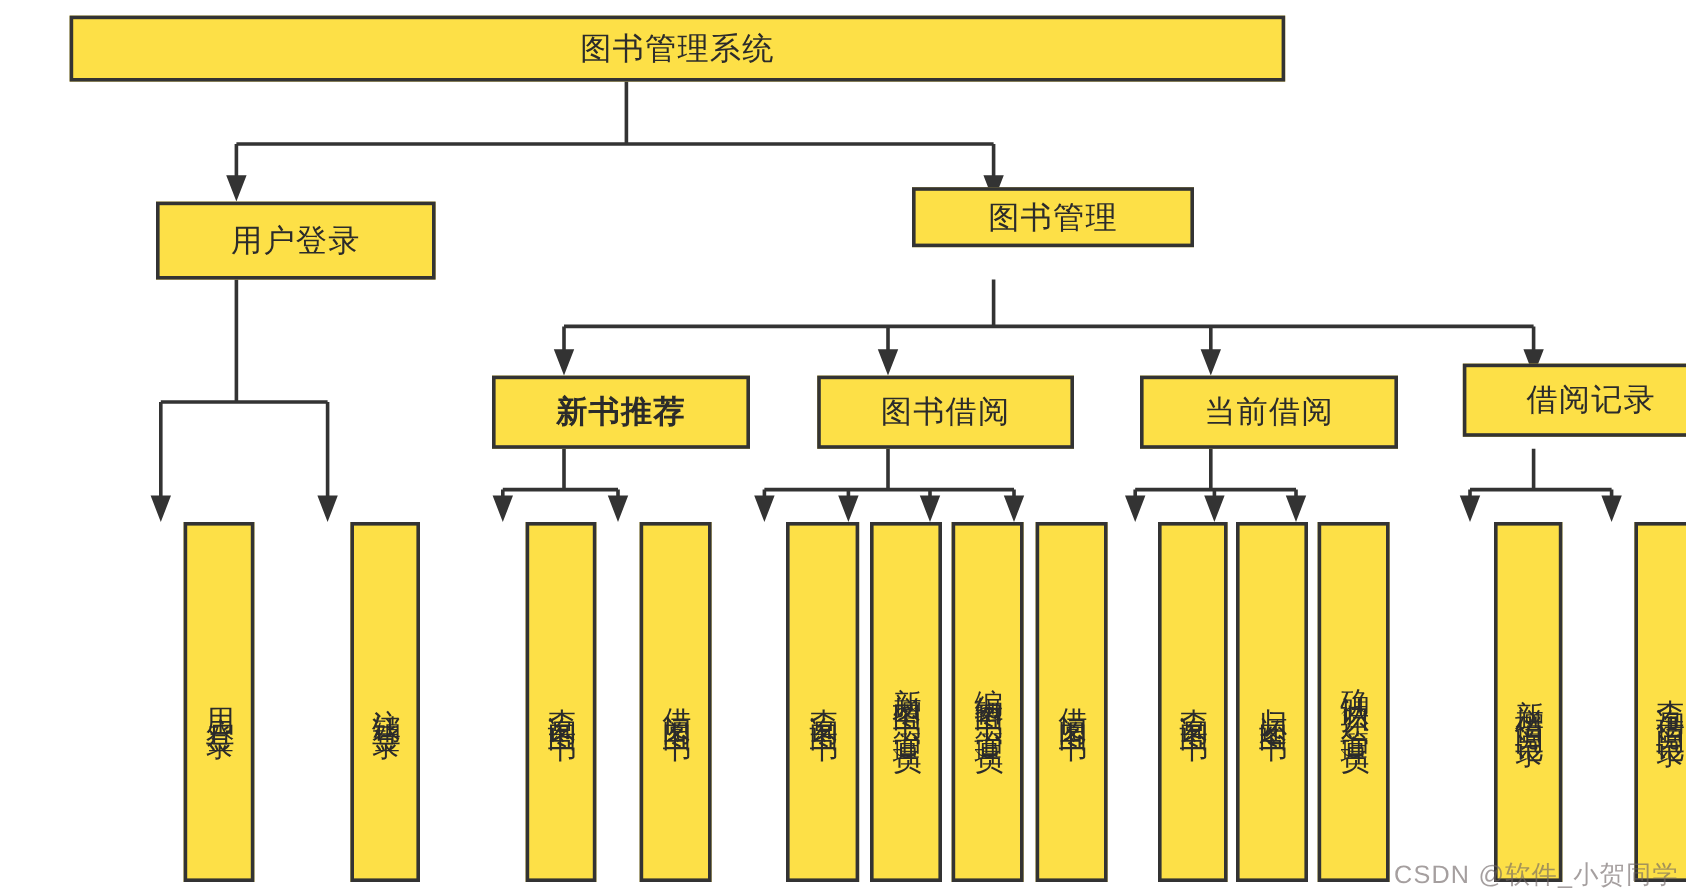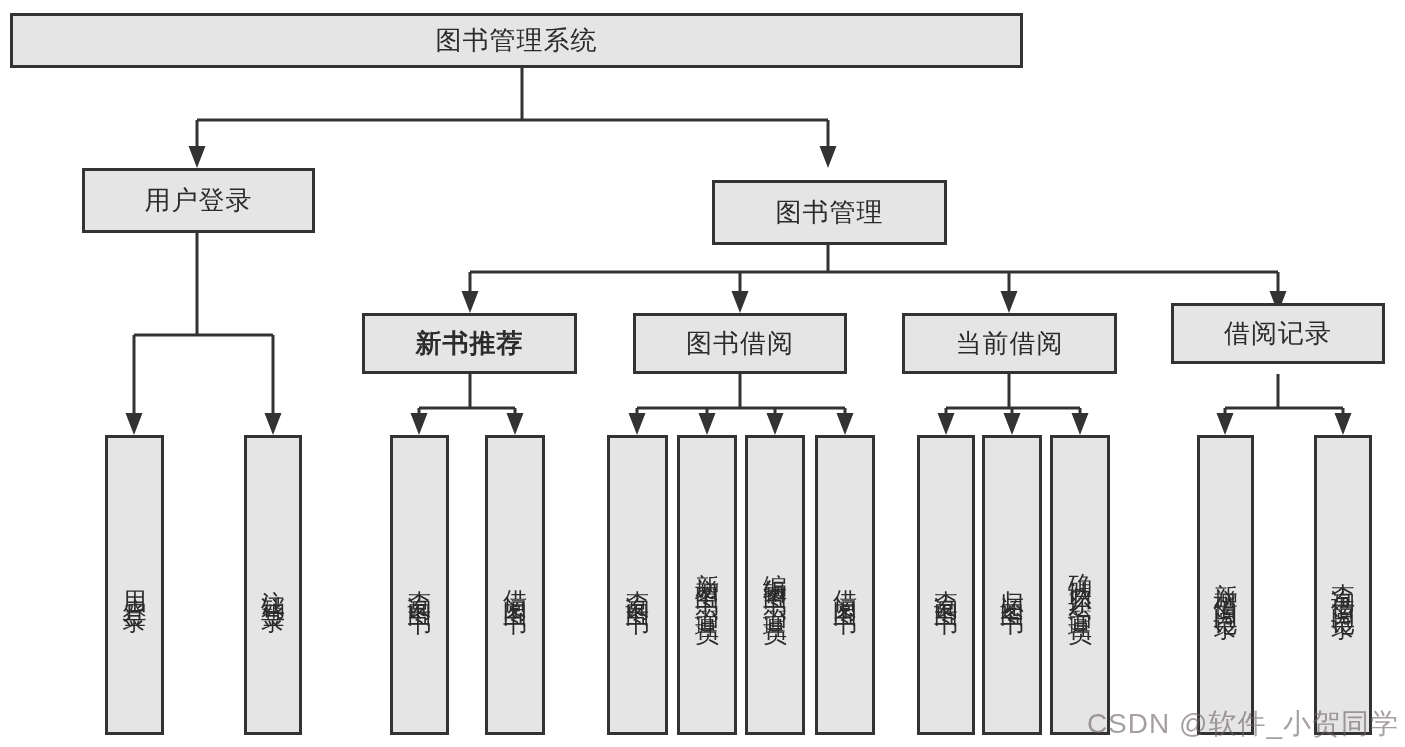--- a/index.html
+++ b/index.html
@@ -12,42 +12,43 @@
     overflow: hidden;
   }
   .connectors {
     position:absolute; left:0; top:0; width:1405px; height:747px;
     pointer-events:none;
   }
   .box {
     position: absolute;
     box-sizing: border-box;
     border: 3px solid #333333;
-    background: #e5e5e5;
+    background: #fde047;
     color: #2b2b2b;
     display: flex;
     align-items: center;
     justify-content: center;
     text-align: center;
     letter-spacing: 1px;
+    margin-left: 48px;
   }
   .hbox { font-size: 26px; }
   .root-box { font-size: 26px; }
   .vbox {
     writing-mode: vertical-lr;
     text-orientation: mixed;
     font-size: 24px;
     letter-spacing: 7px;
     line-height: 1;
   }
   .watermark {
     position: absolute;
     right: 6px;
     bottom: 4px;
-    font-size: 28px;
+    font-size: 21px;
     color: rgba(110, 100, 100, 0.62);
     letter-spacing: 1px;
     white-space: nowrap;
   }
 </style>
 </head>
 <body>
 
 <div class="stage">
 
@@ -76,21 +77,21 @@
          M937.5 413 L954.5 413 L946 435 Z
          M1003.5 413 L1020.5 413 L1012 435 Z
          M1071.5 413 L1088.5 413 L1080 435 Z
          M1216.5 413 L1233.5 413 L1225 435 Z
          M1334.5 413 L1351.5 413 L1343 435 Z" fill="#333333" stroke="none"></path>
   </svg>
 
   <div class="box hbox root-box" style="left:10px; top:13px; width:1013px; height:55px;">图书管理系统</div>
 
   <div class="box hbox" style="left:82px; top:168px; width:233px; height:65px;">用户登录</div>
-  <div class="box hbox" style="left:712px; top:180px; width:235px; height:65px;">图书管理</div>
+  <div class="box hbox" style="left:712px; top:156px; width:235px; height:50px;">图书管理</div>
 
   <div class="box hbox" style="left:362px; top:313px; width:215px; height:61px;font-weight:bold;">新书推荐</div>
   <div class="box hbox" style="left:633px; top:313px; width:214px; height:61px;">图书借阅</div>
   <div class="box hbox" style="left:902px; top:313px; width:215px; height:61px;">当前借阅</div>
   <div class="box hbox" style="left:1171px; top:303px; width:214px; height:61px;">借阅记录</div>
 
   <div class="box vbox" style="left:105px; top:435px; width:59px; height:300px;">用户登录</div>
   <div class="box vbox" style="left:244px; top:435px; width:58px; height:300px;">注销登录</div>
 
   <div class="box vbox" style="left:390px; top:435px; width:59px; height:300px;">查询图书</div>

